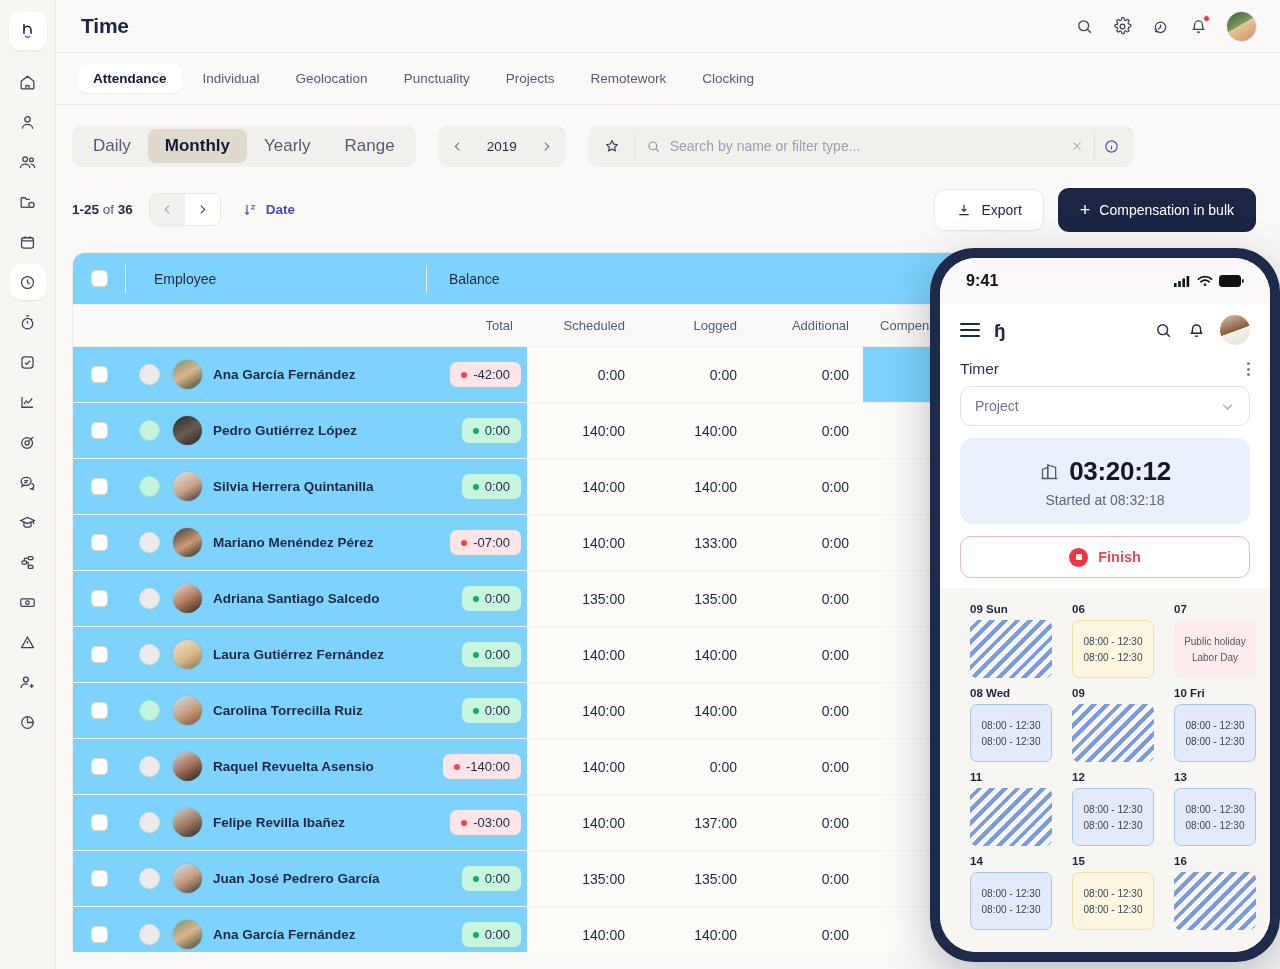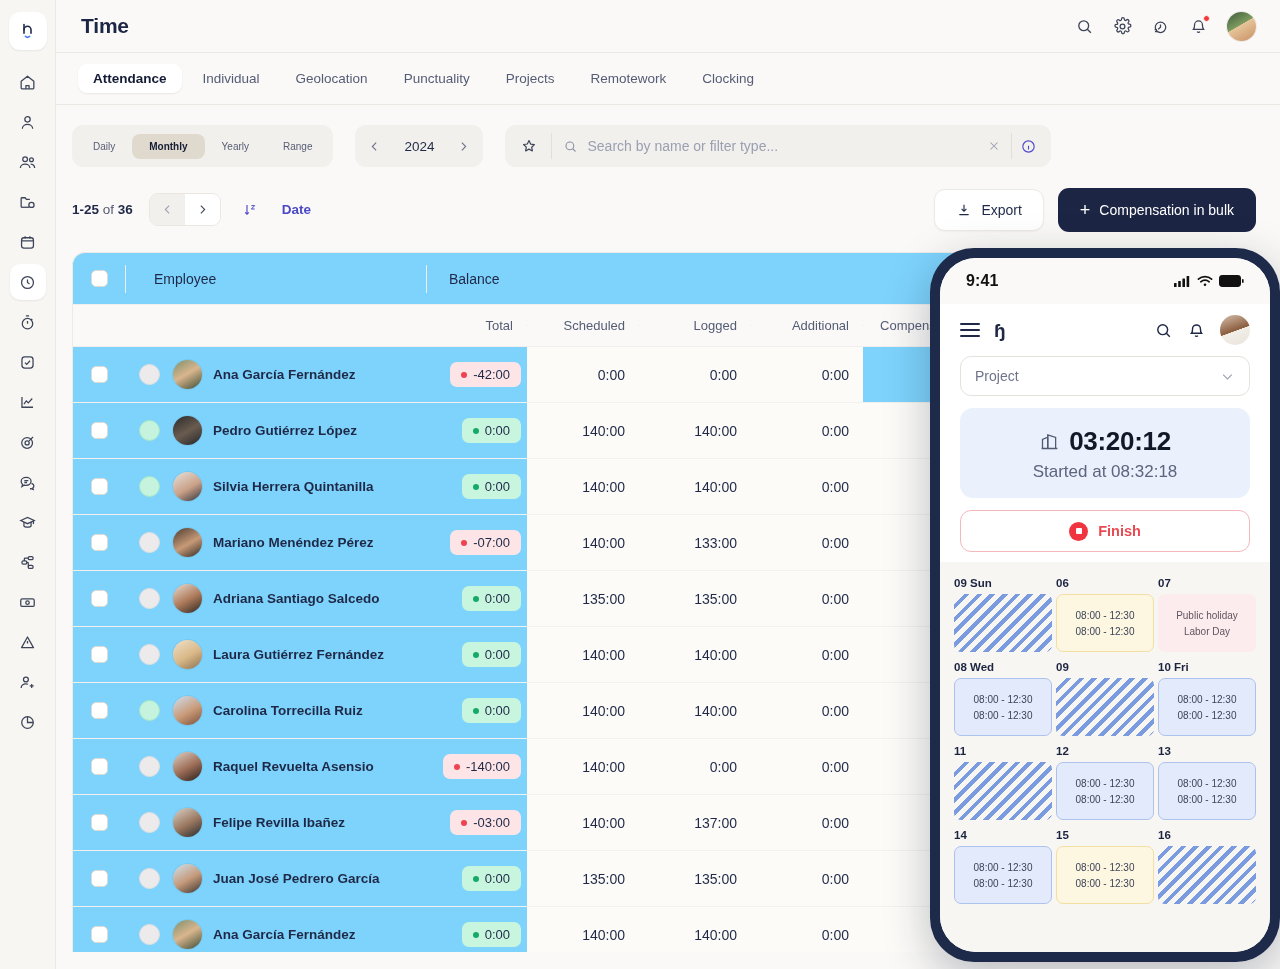--- a/index.html
+++ b/index.html
@@ -79,21 +79,21 @@
   
   .filterrow {
     position: absolute; left: 56px; top: 118px; width: 1224px; height: 56px;
     display: flex; align-items: center; padding-left: 16px;
   }
   .seg {
     display: flex; background: #f2f0ec; border-radius: 11px; padding: 4px;
     height: 42px; align-items: center;
   }
   .seg > div {
-    font-size: 10px; color: #555c75; padding: 7px 17px; border-radius: 8px; white-space: nowrap;
+    font-size: 17px; color: #555c75; padding: 7px 17px; border-radius: 8px; white-space: nowrap;
   }
   .seg > div.active { background: #e0dace; color: #141b35; font-weight: 600; }
   .stepper {
     height: 42px; background: #f2f0ec; border-radius: 11px; display: flex;
     align-items: center; padding: 0 10px; margin-left: 22px; gap: 12px;
   }
   .stepper .lbl { font-size: 13.5px; color: #1f2947; min-width: 46px; text-align: center; }
   .stepper .lbl.wide { min-width: 56px; }
   .chev { color: #6b7289; display: flex; align-items: center; padding: 0 3px; }
   .chev svg { width: 13px; height: 13px; }
@@ -128,21 +128,21 @@
     border: 1px solid #eae7e0;
   }
   .pagebtn {
     width: 35px; height: 31px; display: flex; align-items: center; justify-content: center;
     background: #f2f0ec; color: #9aa0b2;
   }
   .pagebtn.on { background: #ffffff; color: #3d4459; }
   .pagebtn svg { width: 13px; height: 13px; }
   .sortbtn { display: flex; align-items: center; gap: 7px; margin-left: 22px; color: #4b49c7; }
   .sortbtn svg { width: 16px; height: 16px; }
-  .sortbtn span { font-size: 13.5px; font-weight: 600; margin-left: 16px; }
+  .sortbtn span { font-size: 13.5px; font-weight: 600; }
   .rightact { margin-left: auto; display: flex; align-items: center; gap: 14px; }
   .btn-export {
     display: flex; align-items: center; gap: 9px; background: #ffffff;
     border: 1px solid #eceae4; border-radius: 11px; height: 42px; padding: 0 21px;
     font-size: 14px; color: #1f2947; box-shadow: 0 1px 2px rgba(0,0,0,.04);
   }
   .btn-export svg { width: 16px; height: 16px; }
   .btn-bulk {
     display: flex; align-items: center; gap: 9px; background: #1d2545; color: #ffffff;
     border-radius: 11px; height: 44px; padding: 0 22px; font-size: 14px; font-weight: 500;
@@ -251,37 +251,37 @@
   }
   .psel span { font-size: 14px; color: #6e748a; }
   .psel svg { margin-left: auto; width: 15px; height: 15px; color: #9aa0b2; }
   .ptime-box {
     margin: 12px 20px 0; background: #eaf1fc; border-radius: 13px; padding: 18px 0 16px;
     text-align: center; flex: none;
   }
   .ptime-row { display: flex; align-items: center; justify-content: center; gap: 9px; }
   .ptime-row svg { width: 21px; height: 21px; color: #525a72; }
   .ptime-val { font-size: 26px; font-weight: 700; color: #111827; letter-spacing: -.3px; }
-  .pstarted { font-size: 17px; color: #5d647d; margin-top: 5px; }
+  .pstarted { font-size: 14px; color: #5d647d; margin-top: 5px; }
   .pfinish {
     margin: 12px 20px 0; height: 42px; border: 1px solid #f4b8bc; border-radius: 11px;
     display: flex; align-items: center; justify-content: center; gap: 10px; flex: none; background:#fff;
   }
   .stopdot {
     width: 19px; height: 19px; border-radius: 50%; background: #f03541;
     display: flex; align-items: center; justify-content: center;
   }
   .stopdot i { width: 6px; height: 6px; background: #fff; border-radius: 1px; display:block; }
   .pfinish span { font-size: 14.5px; color: #ea4a52; font-weight: 600; }
   .pcal {
     margin-top: 10px; background: #f7f6f3; flex: 1; padding: 6px 14px 0;
     display: grid; grid-template-columns: repeat(3, 1fr); gap: 0 4px;
     align-content: start; overflow: hidden;
   }
-  .pday { padding-top: 9px; }
+  .pday { padding-top: 9px; margin-left: 16px; }
   .pday .dl { font-size: 11.5px; font-weight: 700; color: #1c2440; margin-bottom: 5px; }
   .slot {
     border-radius: 7px; padding: 8px 4px; text-align: center; min-height: 58px;
     display: flex; flex-direction: column; justify-content: center; gap: 5px;
   }
   .slot .tt { font-size: 10px; color: #3d4459; white-space: nowrap; }
   .slot.blue { background: #e3eafb; border: 1px solid #aec2ee; }
   .slot.yellow { background: #fdf6e0; border: 1px solid #f3dfa2; }
   .slot.pink { background: #fdeced; }
   .slot.pink .tt { color: #5f5560; }
@@ -469,21 +469,21 @@
       <div>Yearly</div>
       <div>Range</div>
     </div>
 
     <div class="stepper">
       <div class="chev">
           <svg viewBox="0 0 24 24" fill="none" stroke="currentColor" stroke-width="2">
             <path d="M15 5 8 12l7 7"></path>
           </svg>
         </div>
-      <div class="lbl">2024</div>
+      <div class="lbl">2019</div>
       <div class="chev">
           <svg viewBox="0 0 24 24" fill="none" stroke="currentColor" stroke-width="2">
             <path d="M9 5l7 7-7 7"></path>
           </svg>
         </div>
     </div>
 
 
     <div class="searchwrap">
       <div class="star-btn">
@@ -876,20 +876,28 @@
           <div>
               <svg viewBox="0 0 24 24" fill="none" stroke="currentColor" stroke-width="1.8">
                 <path d="M7 10a5 5 0 0 1 10 0c0 4 1.3 5.5 1.3 5.5H5.7S7 14 7 10z"></path>
                 <path d="M10.3 18.5a2 2 0 0 0 3.4 0"></path>
               </svg>
             </div>
           <div class="pava"></div>
         </div>
       </div>
 
+      <div class="ptimer-hd">
+        <div class="t">Timer</div>
+        <div class="kebab">
+            <i></i>
+            <i></i>
+            <i></i>
+          </div>
+      </div>
 
       <div class="psel">
         <span>Project</span>
         <svg viewBox="0 0 24 24" fill="none" stroke="currentColor" stroke-width="1.8">
             <path d="M5 9l7 7 7-7"></path>
           </svg>
       </div>
 
       <div class="ptime-box">
         <div class="ptime-row">

